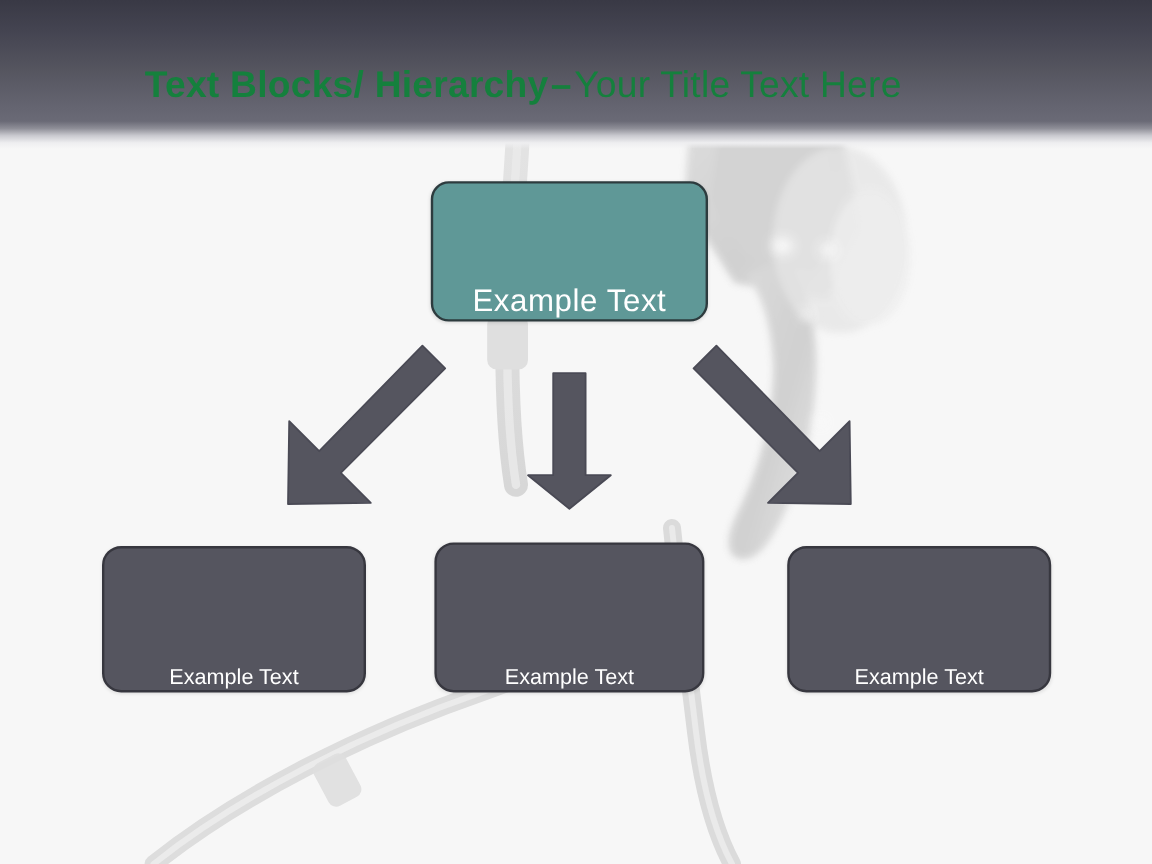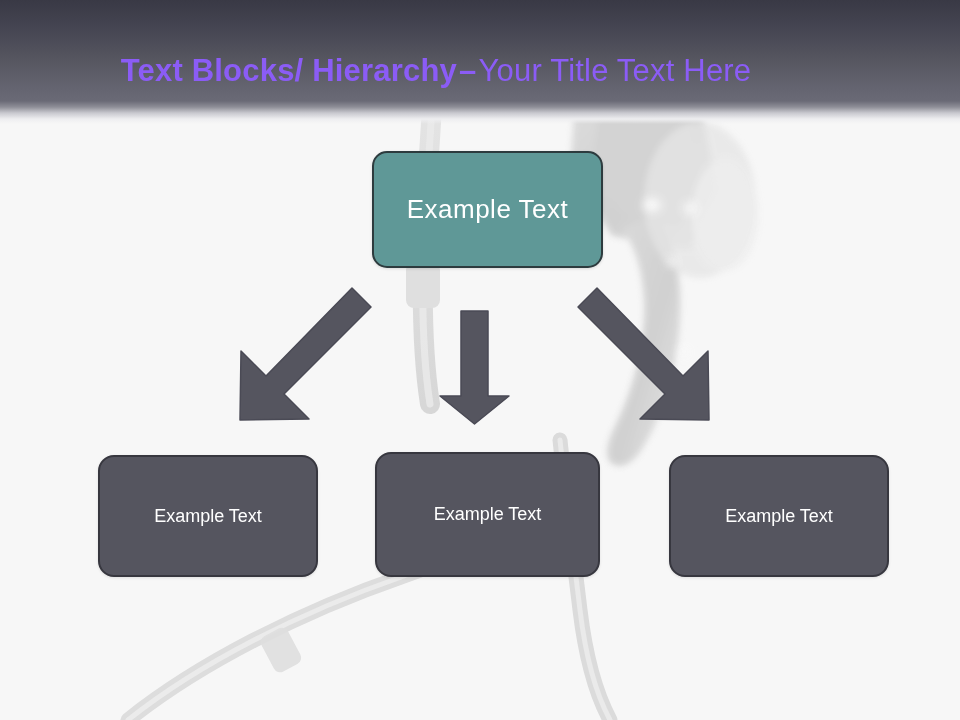--- a/index.html
+++ b/index.html
@@ -44,41 +44,40 @@
         #eeeef0 119px,
         rgba(247,247,247,0) 124px);
   }
 
   .title {
     position: absolute;
     left: 0;
     top: 52px;
     width: 872px;
     text-align: center;
-    color: #8b5cf6;
+    color: #15803d;
     font-size: 31px;
     letter-spacing: 0.2px;
     white-space: nowrap;
     line-height: 38px;
   }
   .title .t-strong { font-weight: bold; }
   .title .t-light  { font-weight: normal; }
   .title .t-dash   { font-weight: bold; padding: 0 2px; }
 
   
   .node {
     position: absolute;
     box-sizing: border-box;
     display: flex;
-    align-items: center;
+    align-items: flex-end;
     justify-content: center;
     text-align: center;
     color: #ffffff;
     border-radius: 15px;
-    margin-left: 13px;
   }
 
   .node-top {
     left: 359px;
     top: 151px;
     width: 231px;
     height: 117px;
     background: #5f9897;
     border: 2px solid #2d3b3e;
     font-size: 26px;

